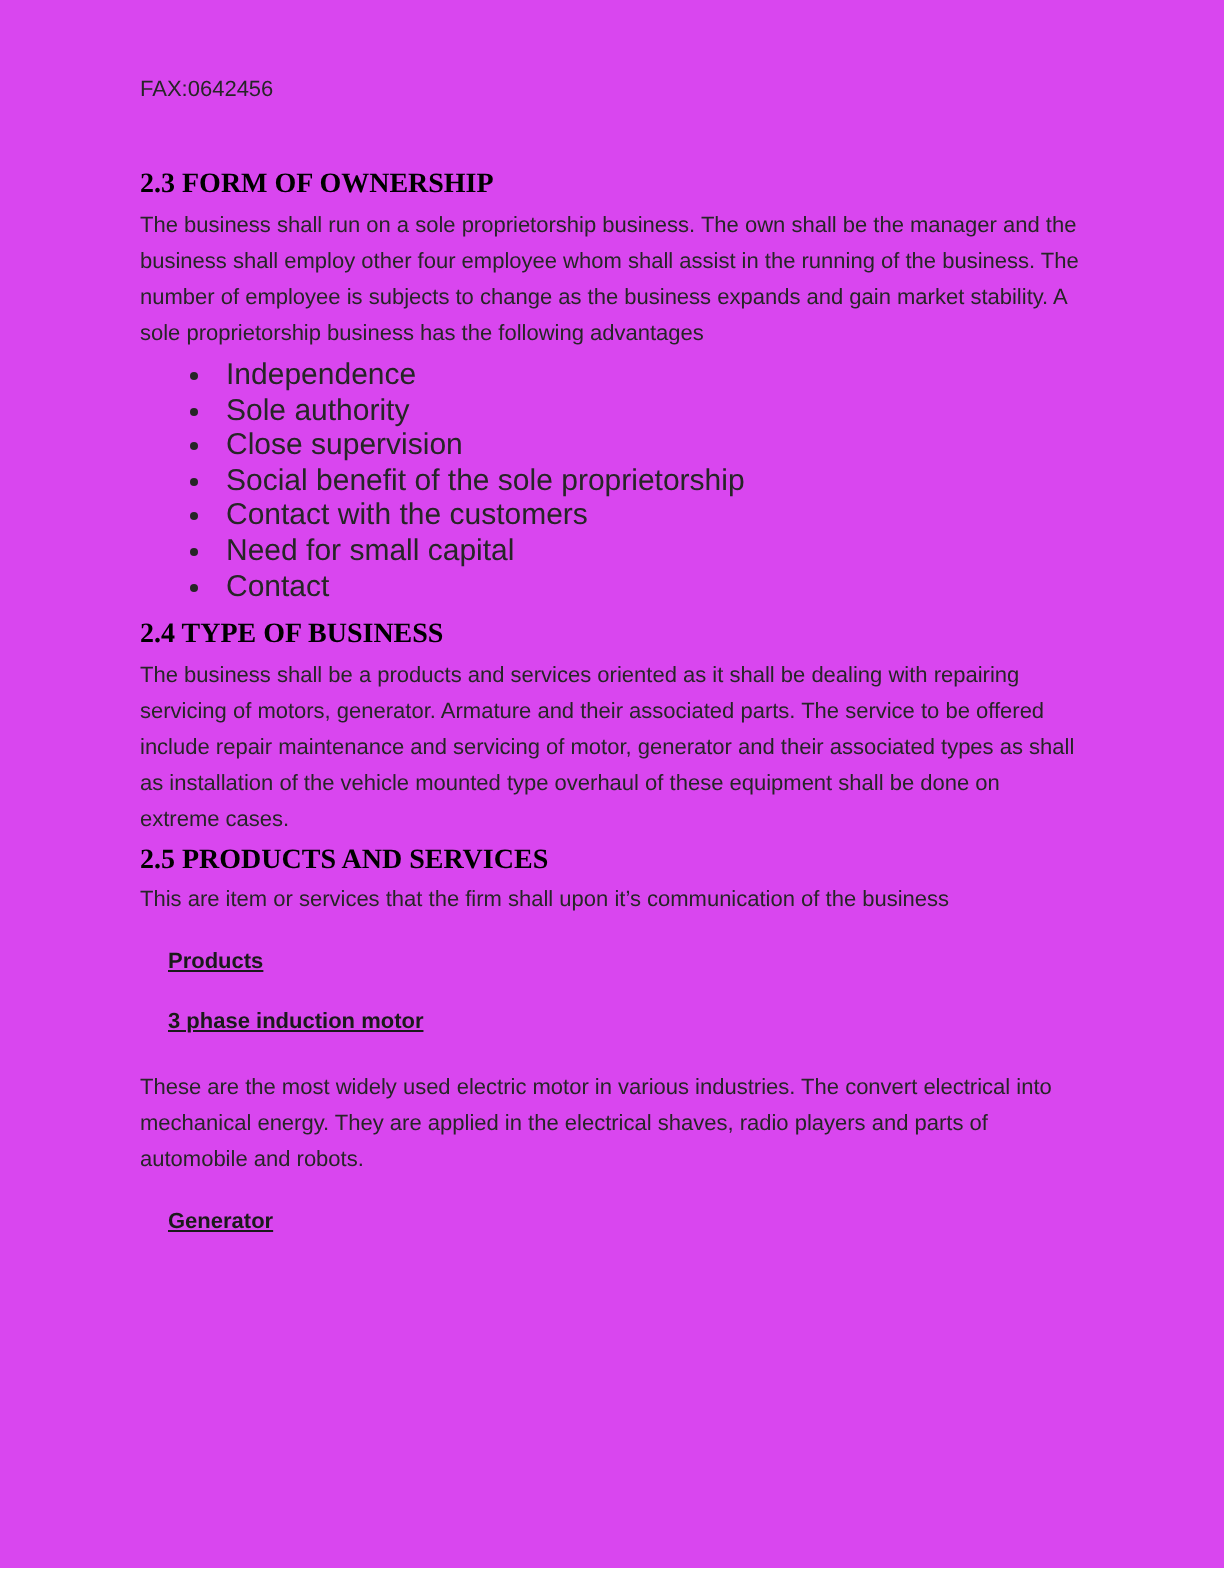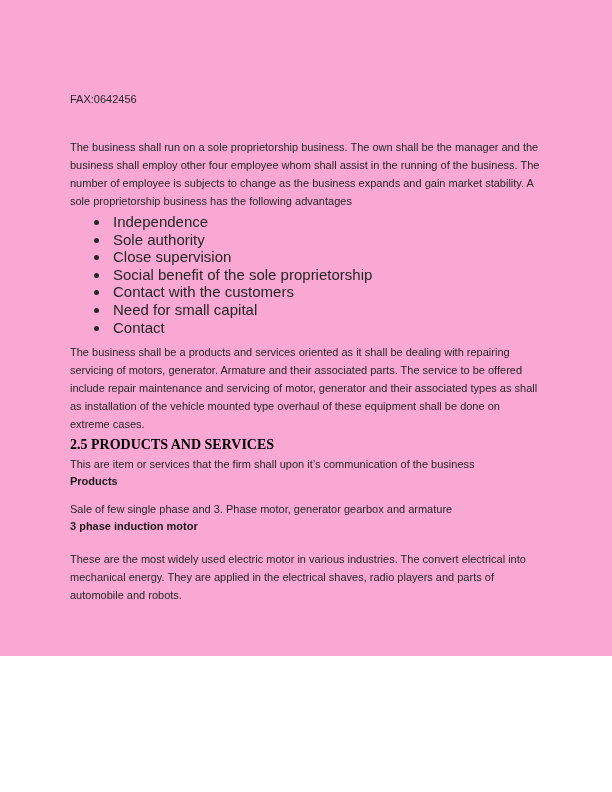--- a/index.html
+++ b/index.html
@@ -3,26 +3,26 @@
 <meta charset="utf-8">
 <style>
   html, body {
     margin: 0;
     padding: 0;
     background: #ffffff;
   }
   .page {
     position: relative;
     width: 612px;
-    height: 656px;
+    height: 784px;
     box-sizing: border-box;
-    background: #f9a8d4;
+    background: #d946ef;
     color: #1f1f1f;
     font-family: "Liberation Sans", "DejaVu Sans", sans-serif;
-    padding: 93px 72px 0 70px;
+    padding: 39px 72px 0 70px;
     overflow: hidden;
   }
   .fax-line {
     font-size: 11px;
     line-height: 13px;
     margin: 0 0 32px 0;
     color: #262626;
   }
   h2.doc-heading {
     font-family: "Liberation Serif", "DejaVu Serif", serif;
@@ -48,55 +48,58 @@
     line-height: 17.6px;
     color: #262626;
     padding-left: 3px;
   }
   .section-24 h2.doc-heading { margin-top: 6px; }
   .section-25 h2.doc-heading { margin-top: 3px; margin-bottom: 2px; }
   .bold-label {
     font-size: 11px;
     font-weight: bold;
     line-height: 16px;
-    margin: 0;
+    margin: 14px;
     color: #1a1a1a;
+    text-decoration: underline;
   }
   .gap-before { margin-top: 11px; }
   .gap-before-sm { margin-top: 16px; }
 </style>
 </head>
 <body>
 
 <div class="page">
 
   <p class="fax-line">FAX:0642456</p>
 
   <section class="section-23">
+    <h2 class="doc-heading">2.3 FORM OF OWNERSHIP</h2>
     <p class="para">The business shall run on a sole proprietorship business. The own shall be the manager and the business shall employ other four employee whom shall assist in the running of the business. The number of employee is subjects to change as the business expands and gain market stability. A sole proprietorship business has the following advantages</p>
     <ul class="advantages">
       <li>Independence</li>
       <li>Sole authority</li>
       <li>Close supervision</li>
       <li>Social benefit of the sole proprietorship</li>
       <li>Contact with the customers</li>
       <li>Need for small capital</li>
       <li>Contact</li>
     </ul>
   </section>
 
   <section class="section-24">
+    <h2 class="doc-heading">2.4 TYPE OF BUSINESS</h2>
     <p class="para">The business shall be a products and services oriented as it shall be dealing with repairing servicing of motors, generator. Armature and their associated parts. The service to be offered include repair maintenance and servicing of motor, generator and their associated types as shall as installation of the vehicle mounted type overhaul of these equipment shall be done on extreme cases.</p>
   </section>
 
   <section class="section-25">
     <h2 class="doc-heading">2.5 PRODUCTS AND SERVICES</h2>
     <p class="para">This are item or services that the firm shall upon it’s communication of the business</p>
     <p class="bold-label">Products</p>
 
-    <p class="para gap-before">Sale of few single phase and 3. Phase motor, generator gearbox and armature</p>
     <p class="bold-label">3 phase induction motor</p>
 
     <p class="para gap-before-sm">These are the most widely used electric motor in various industries. The convert electrical into mechanical energy. They are applied in the electrical shaves, radio players and parts of automobile and robots.</p>
 
+    <p class="bold-label">Generator</p>
   </section>
 
 </div>
 
 </body></html>

